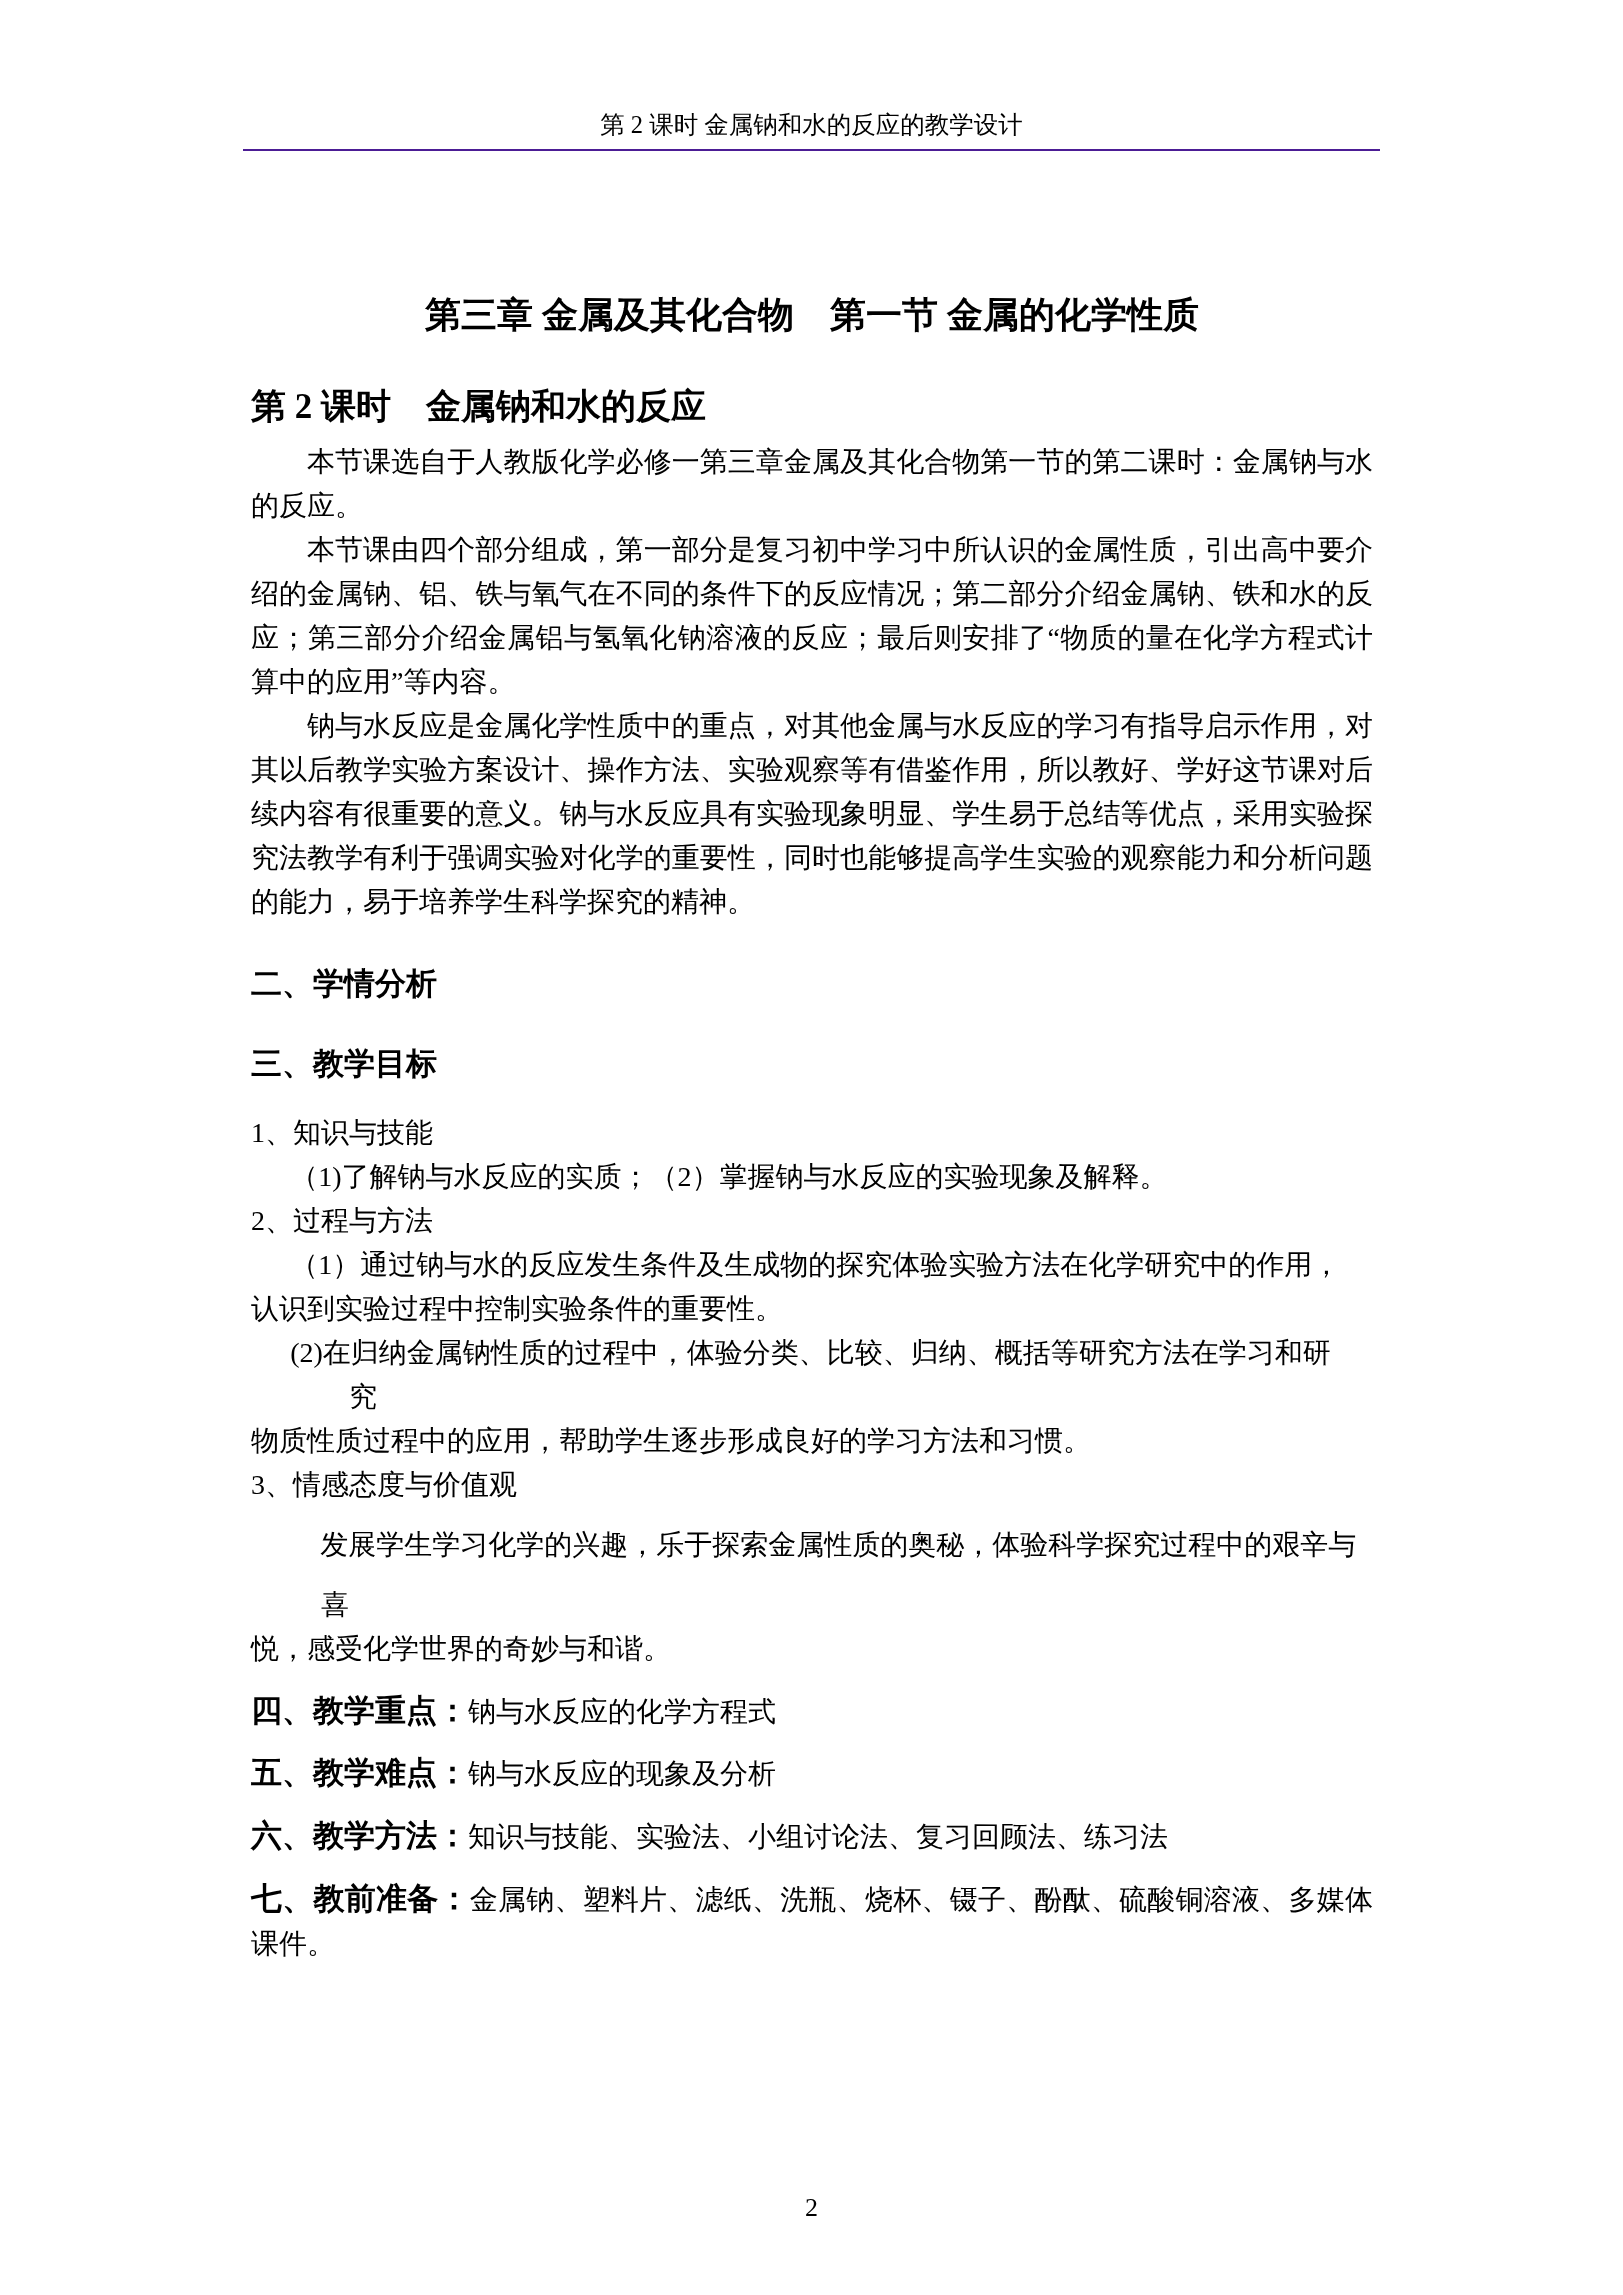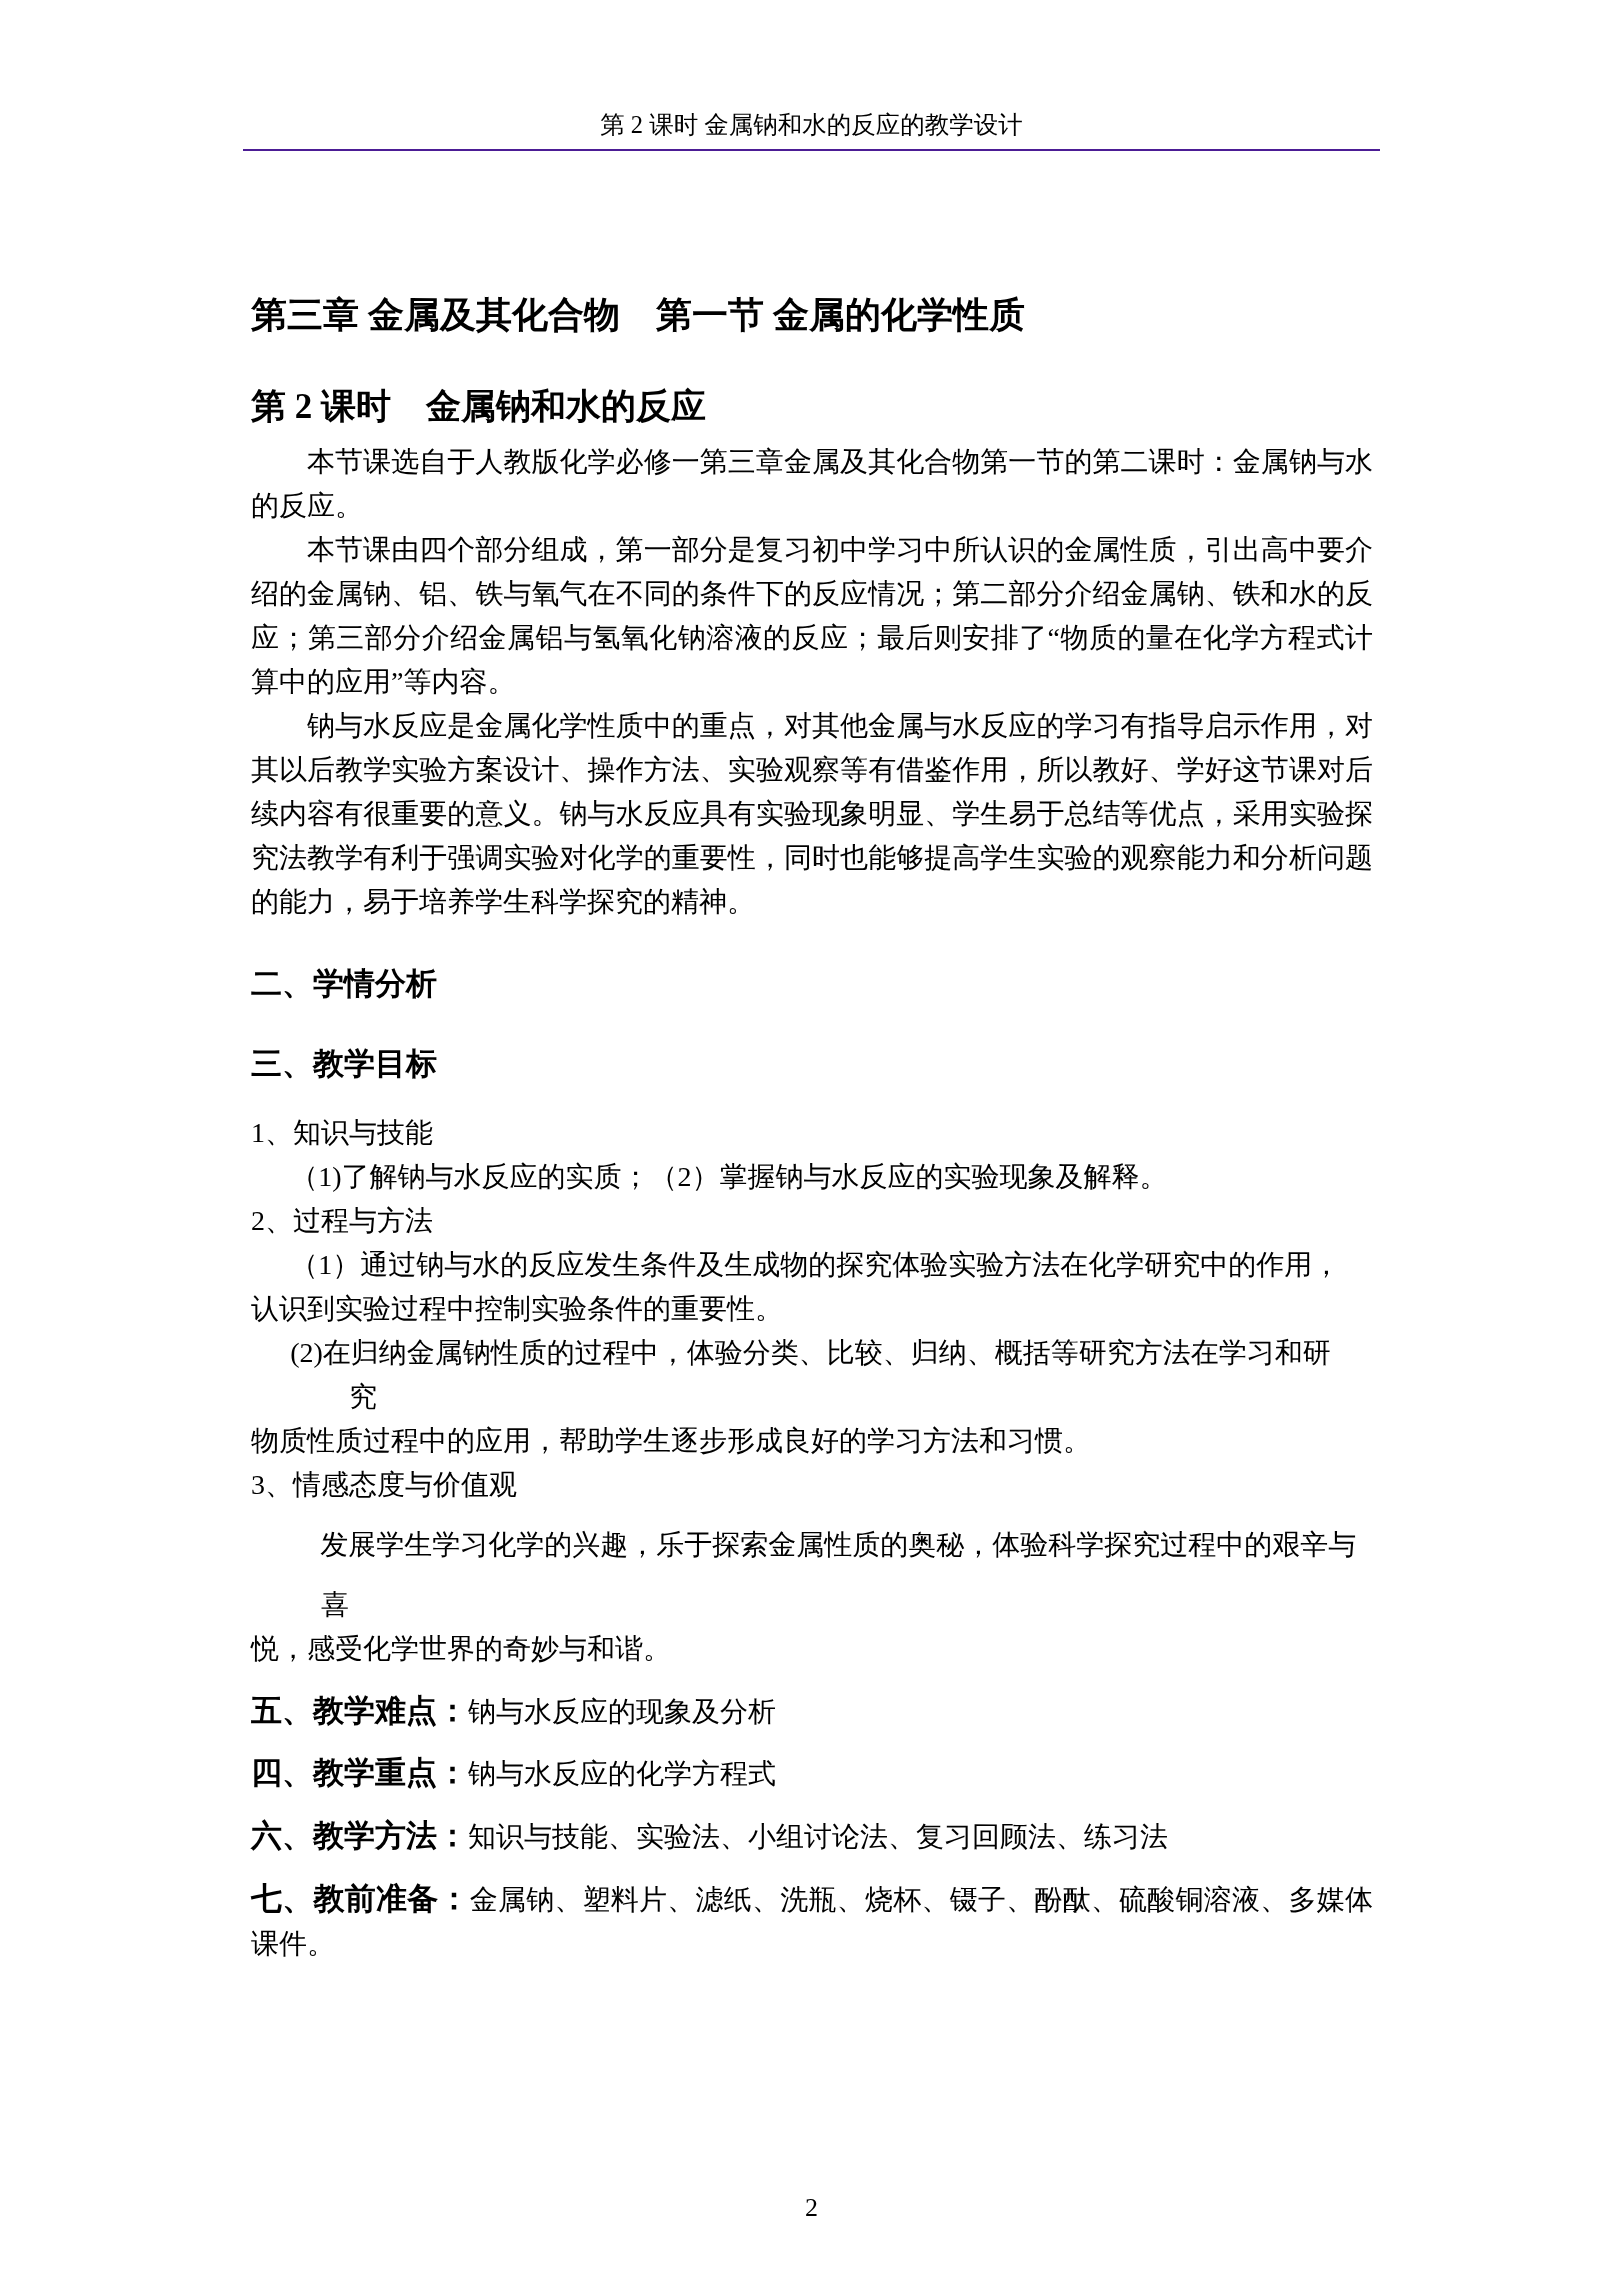--- a/index.html
+++ b/index.html
@@ -24,20 +24,21 @@
     font-size: 24.5px;
     border-bottom: 2px solid #4c1d95;
   }
   .content {
     margin: 0 250px 0 251px;
     font-size: 28px;
     line-height: 44px;
   }
   .doc-title {
     margin: 143px 0 0 0;
+    text-align: center;
     font-size: 36px;
     font-weight: bold;
     line-height: 1.2;
   }
   .doc-subtitle {
     margin: 49px 0 12px 0;
     font-size: 35px;
     font-weight: bold;
     line-height: 1.2;
   }
@@ -104,23 +105,23 @@
     <p class="ind-1">（1）通过钠与水的反应发生条件及生成物的探究体验实验方法在化学研究中的作用，</p>
     <p class="plain-line">认识到实验过程中控制实验条件的重要性。</p>
     <p class="ind-1">(2)在归纳金属钠性质的过程中，体验分类、比较、归纳、概括等研究方法在学习和研</p>
     <p class="ind-solo-far">究</p>
     <p class="plain-line">物质性质过程中的应用，帮助学生逐步形成良好的学习方法和习惯。</p>
     <p class="plain-line">3、情感态度与价值观</p>
     <p class="ind-2">发展学生学习化学的兴趣，乐于探索金属性质的奥秘，体验科学探究过程中的艰辛与</p>
     <p class="ind-solo-mid">喜</p>
     <p class="plain-line">悦，感受化学世界的奇妙与和谐。</p>
 
+    <p class="key-line"><span class="key-label">四、教学重点：</span><span>钠与水反应的化学方程式</span></p>
+
     <p class="key-line"><span class="key-label">五、教学难点：</span><span>钠与水反应的现象及分析</span></p>
-
-    <p class="key-line"><span class="key-label">四、教学重点：</span><span>钠与水反应的化学方程式</span></p>
 
     <p class="key-line"><span class="key-label">六、教学方法：</span><span>知识与技能、实验法、小组讨论法、复习回顾法、练习法</span></p>
 
     <p class="key-line"><span class="key-label">七、教前准备：</span><span>金属钠、塑料片、滤纸、洗瓶、烧杯、镊子、酚酞、硫酸铜溶液、多媒体课件。</span></p>
 
   </div>
 
   <div class="footer">
     <span>2</span>
   </div>

